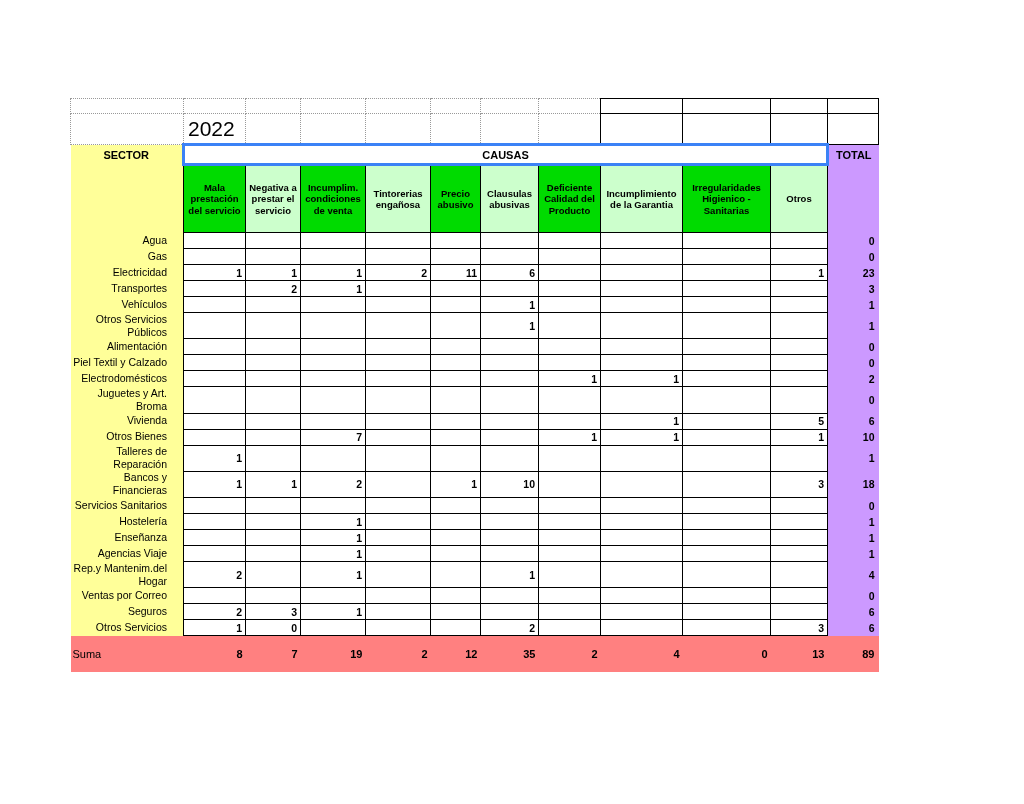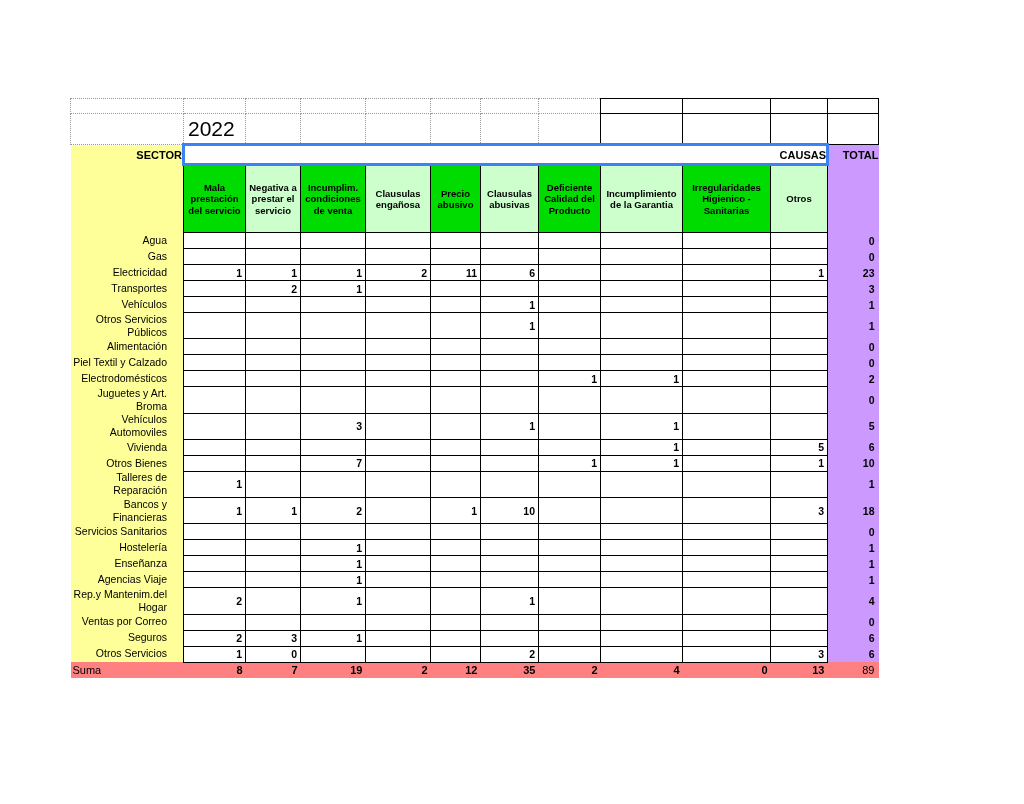--- a/index.html
+++ b/index.html
@@ -20,21 +20,21 @@
 
   .r-title td { height: 24px; border: none; }
   .title-cell {
     text-align: center; font-weight: bold; font-style: italic; font-size: 11.5px;
     background: linear-gradient(#000,#000) 113px 100% / 487px 1px no-repeat;
   }
 
   .r-year td { height: 31px; }
   .year-cell { font-size: 21px; padding-left: 4px; overflow: visible; }
 
-  .r-hdr td { height: 20px; font-weight: bold; font-size: 11px; text-align: right; }
+  .r-hdr td { height: 20px; font-weight: bold; font-size: 11px; }
   .sector-hd { background: var(--sector-bg, #FFFF99); text-align: center; }
   .causas-hd { background: #fff; border: 3px solid #3b82f6; text-align: center; }
   .total-hd  { background: var(--total-bg, #CC99FF); text-align: center; border-top: 1px dotted #999; }
 
   .r-causes td { height: 68px; }
   .ysp { background: var(--sector-bg, #FFFF99); }
   .psp { background: var(--total-bg, #CC99FF); }
   .hd {
     border: 1px solid #000; font-weight: bold; font-size: 9.5px;
     text-align: center; white-space: normal; line-height: 1.18; padding: 1px;
@@ -43,24 +43,24 @@
   .g2 { background: var(--header-light-green, #CCFFCC); }
 
   .r-data td { height: 16px; font-size: 10.5px; }
   .sec {
     background: var(--sector-bg, #FFFF99); text-align: right; padding-right: 16px;
     white-space: pre-line; line-height: 1.25;
   }
   .d { border: 1px solid #000; background: #fff; font-weight: bold; text-align: right; padding-right: 3px; }
   .tot { background: var(--total-bg, #CC99FF); font-weight: bold; text-align: right; padding-right: 4px; }
 
-  .r-suma td { height: 16px; background: var(--suma-bg, #FF8080); font-size: 11px; }
+  .r-suma td { height: 36px; background: var(--suma-bg, #FF8080); font-size: 11px; }
   .suma-label { text-align: left; padding-left: 2px; }
   .suma-val { font-weight: bold; text-align: right; padding-right: 3px; }
-  .suma-total { background: var(--suma-total-bg, #FF00FF); font-weight: normal; text-align: right; padding-right: 4px; }
+  .suma-total { background: var(--suma-total-bg, #FF00FF); font-weight: bold; text-align: right; padding-right: 4px; }
 </style>
 </head>
 <body>
 
 <div class="sheet">
   <table>
     <colgroup>
       <col style="width:113px">
         <col style="width:62px">
         <col style="width:55px">
@@ -111,21 +111,21 @@
       <td class="sector-hd">SECTOR</td>
       <td class="causas-hd" colspan="10">CAUSAS</td>
       <td class="total-hd">TOTAL</td>
     </tr>
 
     <tr class="r-causes" id="causes-row">
       <td class="ysp"></td>
       <td class="hd g1">Mala prestación del servicio</td>
           <td class="hd g2">Negativa a prestar el servicio</td>
           <td class="hd g1">Incumplim. condiciones de venta</td>
-          <td class="hd g2">Clausulas engañosa</td>
+          <td class="hd g2">Tintorerias engañosa</td>
           <td class="hd g1">Precio abusivo</td>
           <td class="hd g2">Clausulas abusivas</td>
           <td class="hd g1">Deficiente Calidad del Producto</td>
           <td class="hd g2">Incumplimiento de la Garantia</td>
           <td class="hd g1">Irregularidades Higienico - Sanitarias</td>
           <td class="hd g2">Otros</td>
           <td class="psp" id="causes-end"></td>
     </tr>
 
     </tbody>
@@ -263,34 +263,20 @@
           <td class="d"></td>
           <td class="d"></td>
           <td class="d"></td>
           <td class="d"></td>
           <td class="d"></td>
           <td class="d"></td>
           <td class="d"></td>
           <td class="d"></td>
           <td class="d"></td>
           <td class="tot">0</td>
-        </tr>
-        <tr class="r-data">
-          <td class="sec">Vehículos Automoviles</td>
-          <td class="d"></td>
-          <td class="d"></td>
-          <td class="d">3</td>
-          <td class="d"></td>
-          <td class="d"></td>
-          <td class="d">1</td>
-          <td class="d"></td>
-          <td class="d">1</td>
-          <td class="d"></td>
-          <td class="d"></td>
-          <td class="tot">5</td>
         </tr>
         <tr class="r-data">
           <td class="sec">Vivienda</td>
           <td class="d"></td>
           <td class="d"></td>
           <td class="d"></td>
           <td class="d"></td>
           <td class="d"></td>
           <td class="d"></td>
           <td class="d"></td>

